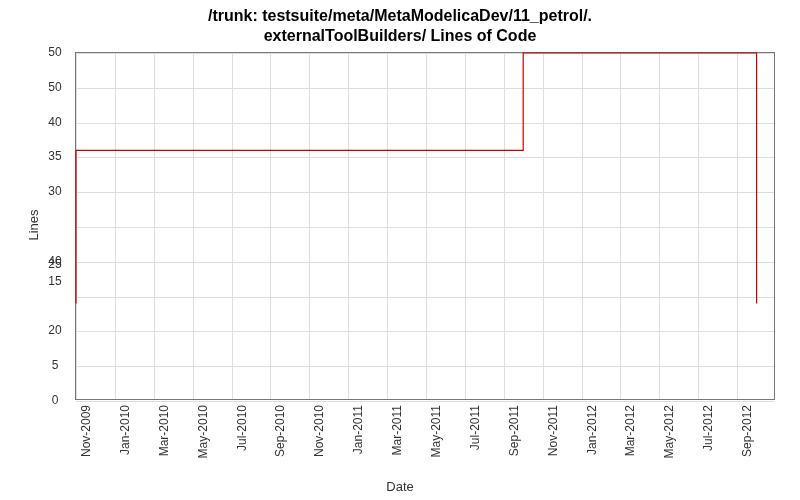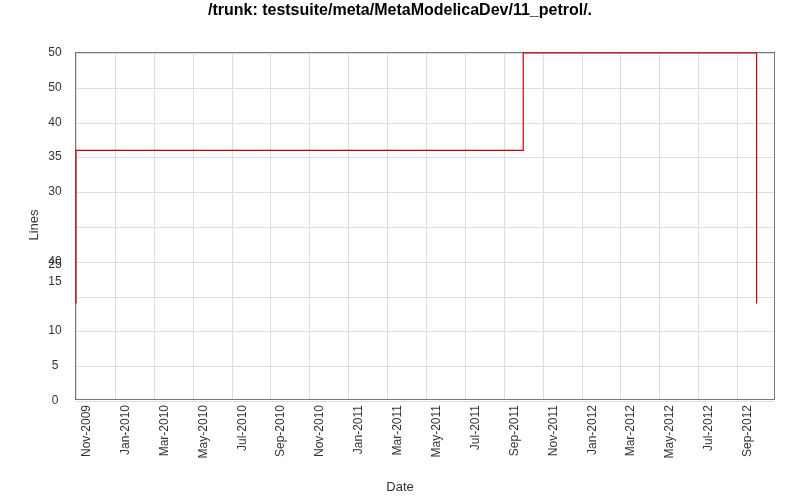--- a/index.html
+++ b/index.html
@@ -11,20 +11,21 @@
     position: relative;
   }
   .chart-container {
     position: absolute;
     top: 0; left: 0; width: 800px; height: 500px;
   }
   .title {
     text-align: center;
     font-weight: bold;
     font-size: 16px;
+    padding-top: 6px;
     line-height: 1.25;
   }
   .plot-area {
     position: absolute;
     left: 75px;
     top: 52px;
     width: 700px;
     height: 348px;
     border: 1px solid #777;
     background: #fff;
@@ -85,20 +86,21 @@
     stroke-width: 1.2;
   }
 </style>
 </head>
 <body>
 
 <div class="chart-container">
 
   <div class="title">
     <span>/trunk: testsuite/meta/MetaModelicaDev/11_petrol/.</span><br>
+    <span>externalToolBuilders/ Lines of Code</span>
   </div>
 
   <div class="plot-area">
     <div id="grid-h">
         <div class="grid-line-h" style="top: 348px;"></div>
         <div class="grid-line-h" style="top: 313.2px;"></div>
         <div class="grid-line-h" style="top: 278.4px;"></div>
         <div class="grid-line-h" style="top: 243.6px;"></div>
         <div class="grid-line-h" style="top: 208.8px;"></div>
         <div class="grid-line-h" style="top: 174px;"></div>
@@ -129,21 +131,21 @@
         <div class="grid-line-v" style="left: 661.111px;"></div>
       </div>
     <svg class="line-layer">
       <path id="data-path" class="data-line" d="M0.0,250.6 L0.0,97.4 L447.2,97.4 L447.2,0.0 L680.6,0.0 L680.6,250.6 "></path>
     </svg>
   </div>
 
   <div id="y-ticks">
       <div class="y-tick-label" style="top: 400px;">0</div>
       <div class="y-tick-label" style="top: 365.2px;">5</div>
-      <div class="y-tick-label" style="top: 330.4px;">10</div>
+      <div class="y-tick-label" style="top: 330.4px;">20</div>
       <div class="y-tick-label" style="top: 281px;">15</div>
       <div class="y-tick-label" style="top: 260.8px;">40</div>
       <div class="y-tick-label" style="top: 226px; margin-top: 38px;">25</div>
       <div class="y-tick-label" style="top: 191.2px;">30</div>
       <div class="y-tick-label" style="top: 156.4px;">35</div>
       <div class="y-tick-label" style="top: 121.6px;">40</div>
       <div class="y-tick-label" style="top: 86.8px;">50</div>
       <div class="y-tick-label" style="top: 52px;">50</div>
     </div>
   <div id="x-ticks">

